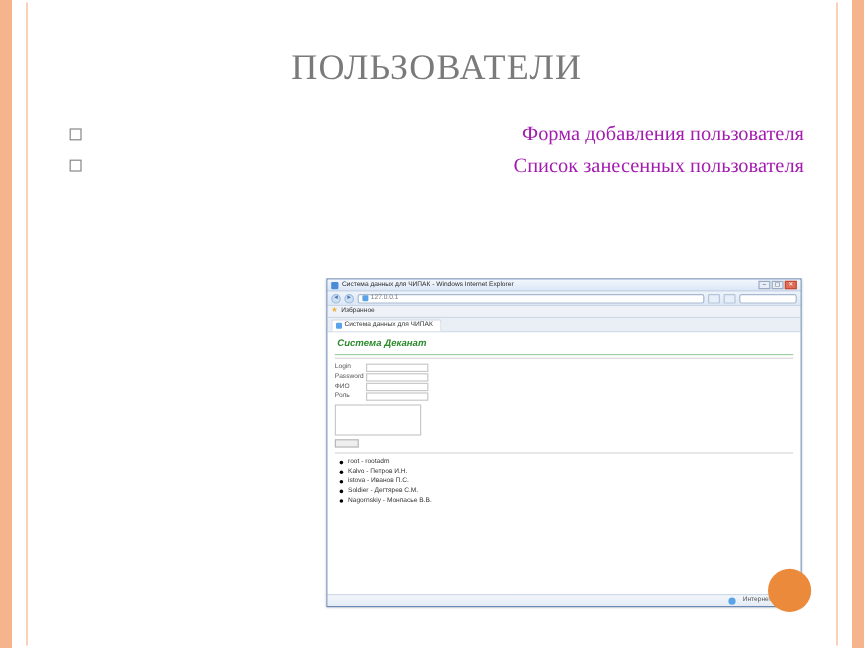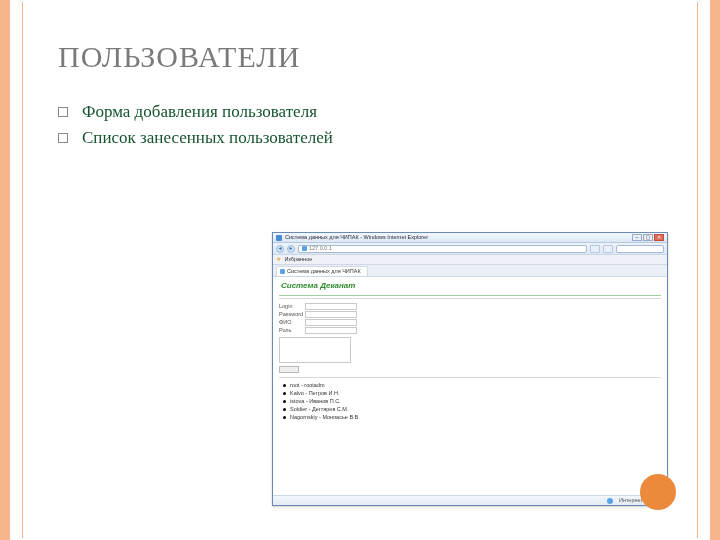--- a/index.html
+++ b/index.html
@@ -24,28 +24,30 @@
     border-left: 1px solid #f5b48c;
     border-right: 1px solid #f5b48c;
     pointer-events: none;
   }
   .title {
     font-size: 30px;
     letter-spacing: 1px;
     color: #7a7a7a;
     font-weight: 400;
     margin-bottom: 28px;
+    text-align: center;
   }
   .bullets { list-style: none; }
   .bullets li {
     font-size: 17px;
-    color: #14532d;
+    color: #a21caf;
     margin-bottom: 6px;
     padding-left: 24px;
     position: relative;
+    text-align: right;
   }
   .bullets li::before {
     content: "";
     position: absolute;
     left: 0; top: 5px;
     width: 8px; height: 8px;
     border: 1px solid #888;
   }
 
   
@@ -166,21 +168,21 @@
 </head>
 <body>
 
 <div class="slide">
   <div class="slide-inner-rule"></div>
 
   <h1 class="title">ПОЛЬЗОВАТЕЛИ</h1>
 
   <ul class="bullets">
     <li>Форма добавления пользователя</li>
-    <li>Список занесенных пользователей</li>
+    <li>Список занесенных пользователя</li>
   </ul>
 
   <div class="ie-window">
     <div class="ie-titlebar">
       <span class="icon"></span>
       <span class="ttl">Система данных для ЧИПАК - Windows Internet Explorer</span>
       <span class="winbtns">
         <span class="winbtn">–</span>
         <span class="winbtn">▢</span>
         <span class="winbtn close">✕</span>

